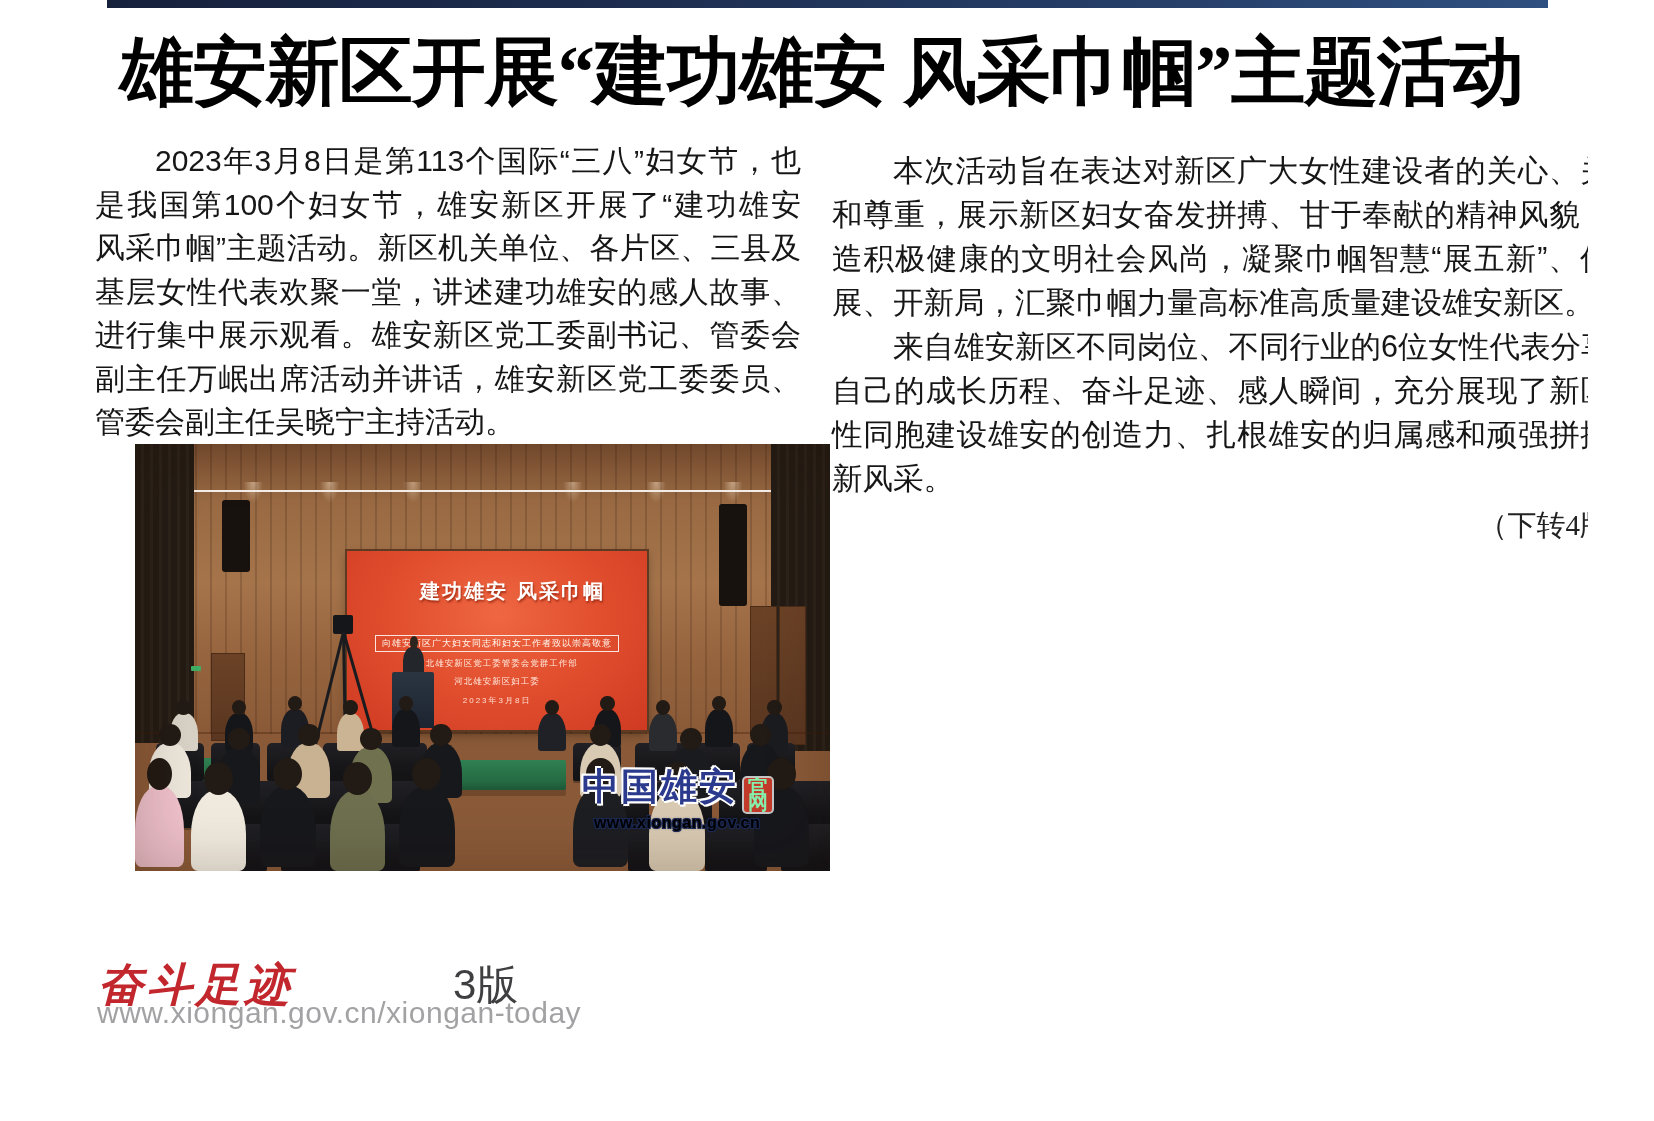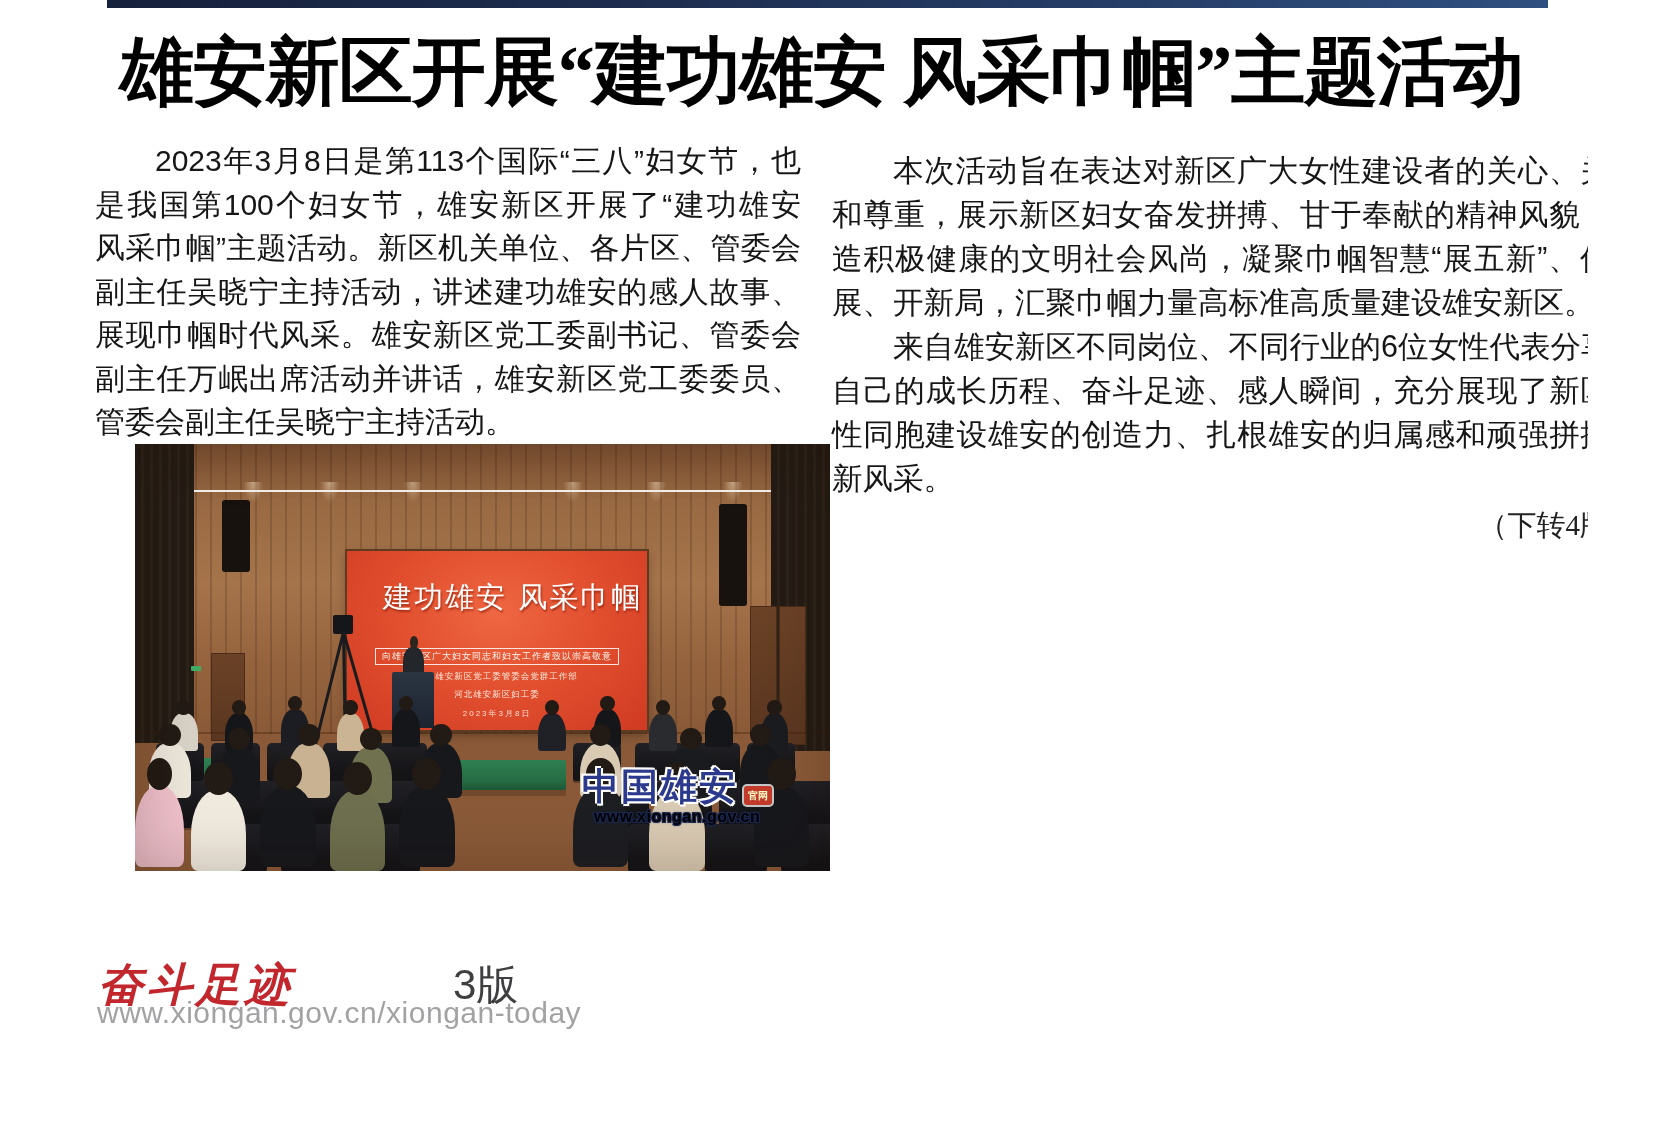--- a/index.html
+++ b/index.html
@@ -46,22 +46,22 @@
   .ph-speakerbox{position:absolute;width:4%;background:#17120d;border-radius:3px;}
   .ph-door{position:absolute;background:linear-gradient(180deg,#6b4226,#5a3620);border:1px solid #4a2c18;}
   .ph-exit{position:absolute;width:10px;height:5px;background:#3fae62;border-radius:1px;}
   .ph-floor{position:absolute;left:0;top:67.5%;width:100%;height:32.5%;
      background:linear-gradient(180deg,#c6aa8b 0%,#b3967a 35%,#97english 0),
      linear-gradient(180deg,#c6aa8b 0%,#b3967a 35%,#9a7e64 70%,#8a6f57 100%);
      border-top:2px solid rgba(60,30,10,.35);}
   .screen{position:absolute;left:30.5%;top:25%;width:43.2%;height:42%;
      background:radial-gradient(ellipse at 50% 35%,#ef6742 0%,#e2502f 45%,#cf3a22 100%);
      box-shadow:0 0 0 2px #5d3a22,0 4px 10px rgba(0,0,0,.35);color:#fff;text-align:center;}
-  .screen-title{margin-top:9%;font-family:"DejaVu Serif",serif;font-weight:400;
-     font-size:29px;letter-spacing:2px;text-shadow:1px 2px 2px rgba(120,20,0,.6);padding-left:31px;}
+  .screen-title{margin-top:9%;font-family:"DejaVu Serif",serif;font-weight:700;
+     font-size:20px;letter-spacing:2px;text-shadow:1px 2px 2px rgba(120,20,0,.6);padding-left:31px;}
   .screen-subtitle{display:inline-block;margin-top:4%;padding:1px 6px;font-size:9px;
      border:1px solid rgba(255,255,255,.85);color:#fff7ee;letter-spacing:1px;}
   .screen-org{font-size:8.5px;margin-top:6px;color:#ffe9dd;letter-spacing:1px;}
   .screen-date{font-size:8px;margin-top:7px;color:#ffddcf;letter-spacing:2px;}
   .podium{position:absolute;left:37%;top:53.5%;width:6%;height:13%;
      background:linear-gradient(180deg,#2b3542,#1c2430);border-radius:2px 2px 0 0;}
   .spk{position:absolute;left:38.6%;top:47.5%;width:3%;height:7%;
      background:#23262b;border-radius:45% 45% 10% 10%;}
   .spk::before{content:"";position:absolute;left:30%;top:-36%;width:40%;height:42%;
      border-radius:50%;background:#2c241d;}
@@ -77,42 +77,42 @@
      border-radius:5px 5px 2px 2px;box-shadow:0 2px 0 rgba(0,0,0,.3);}
   .person{position:absolute;border-radius:45% 45% 12% 12%/55% 55% 10% 10%;}
   .person .head{position:absolute;left:24%;top:-34%;width:52%;height:40%;border-radius:50%;}
   .bottle{position:absolute;left:42.2%;top:90%;width:1.4%;height:5%;background:#eef3f5;border-radius:2px;}
   .photo::after{content:"";position:absolute;inset:0;box-shadow:inset 0 0 60px rgba(30,10,0,.25);pointer-events:none;}
   .watermark{position:absolute;left:57%;top:75.5%;width:42%;text-align:center;}
   .wm-title{font-family:"DejaVu Serif",serif;font-weight:700;font-size:37px;line-height:40px;
      color:#2b3a8c;letter-spacing:2px;
      text-shadow:-2px 0 0 #fff,2px 0 0 #fff,0 -2px 0 #fff,0 2px 0 #fff,2px 2px 0 #fff,-2px -2px 0 #fff;}
   .wm-seal{display:inline-block;vertical-align:middle;margin-left:6px;width:20px;padding:2px 4px;
-     background:#c23a2a;color:#fef9c3;font-size:10px;line-height:15px;font-weight:700;
+     background:#c23a2a;color:#86efac;font-size:20px;line-height:15px;font-weight:700;
      border-radius:3px;box-shadow:0 0 0 2px rgba(255,255,255,.75);word-break:break-all;}
   .wm-url{margin-top:2px;font-size:16px;font-weight:700;color:#000000;letter-spacing:.5px;
      text-shadow:0 0 3px #1c2a55,1px 1px 0 #1c2a55,-1px -1px 0 #1c2a55,1px -1px 0 #1c2a55,-1px 1px 0 #1c2a55;}
   
   .caption{position:absolute;left:95px;top:860px;width:700px;margin:0;text-indent:2em;
      font-family:"Liberation Serif","DejaVu Serif",serif;font-size:29px;line-height:38px;color:#1a1a1a;}
   .footer-brand{position:absolute;left:98px;top:955px;font-family:"DejaVu Serif",serif;
      font-weight:700;font-style:italic;font-size:45px;color:#c2272d;letter-spacing:4px;}
   .footer-page{position:absolute;left:453px;top:957px;font-size:42px;color:#3f3f41;}
   .footer-url{position:absolute;left:97px;top:996px;font-size:30px;color:#a2a2a4;letter-spacing:.5px;}
 </style>
 </head>
 <body>
 
 <div class="page">
   <div class="topbar"></div>
 
   <h1 class="headline">雄安新区开展“建功雄安 风采巾帼”主题活动</h1>
 
   <div class="col-left">
-    <p class="body-text">2023年3月8日是第113个国际“三八”妇女节，也是我国第100个妇女节，雄安新区开展了“建功雄安　风采巾帼”主题活动。新区机关单位、各片区、管委会副主任吴晓宁主持活动，讲述建功雄安的感人故事、展现巾帼时代风采。雄安新区党工委副书记、管委会副主任万岷出席活动并讲话，雄安新区党工委委员、管委会副主任吴晓宁主持活动。</p>
+    <p class="body-text">2023年3月8日是第113个国际“三八”妇女节，也是我国第100个妇女节，雄安新区开展了“建功雄安　风采巾帼”主题活动。新区机关单位、各片区、三县及基层女性代表欢聚一堂，讲述建功雄安的感人故事、进行集中展示观看。雄安新区党工委副书记、管委会副主任万岷出席活动并讲话，雄安新区党工委委员、管委会副主任吴晓宁主持活动。</p>
   </div>
 
   <figure class="photo">
     <div class="ph-wall"></div>
     <div class="ph-glow"></div>
     <div class="ph-ceiling"></div>
     <div class="ph-side l"></div>
     <div class="ph-side r"></div>
     <div class="ph-speakerbox" style="left:12.5%;top:13%;height:17%;"></div>
     <div class="ph-speakerbox" style="left:84%;top:14%;height:24%;"></div>

